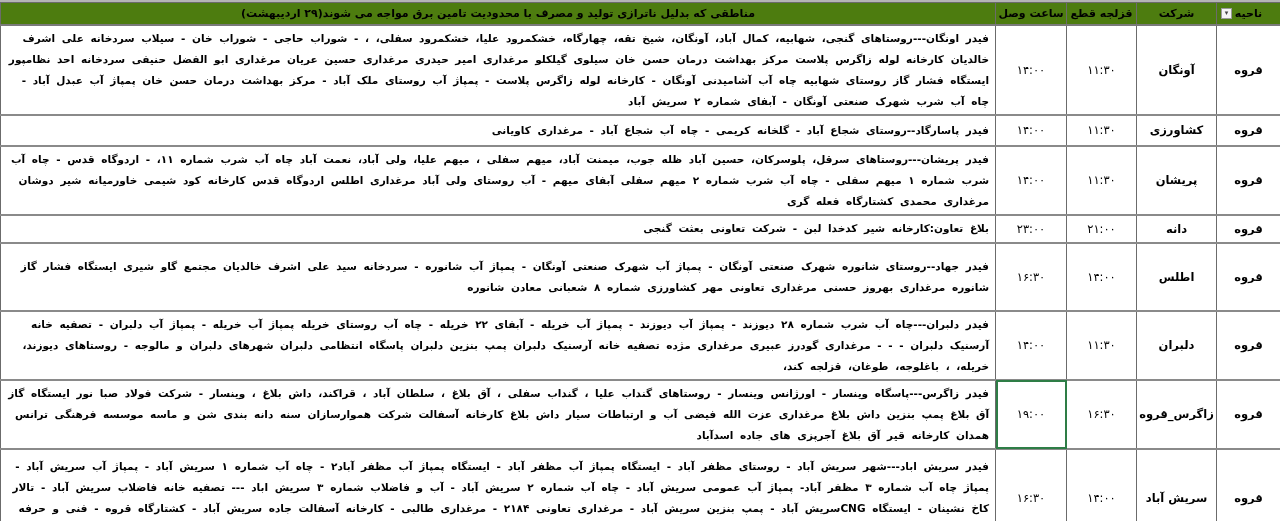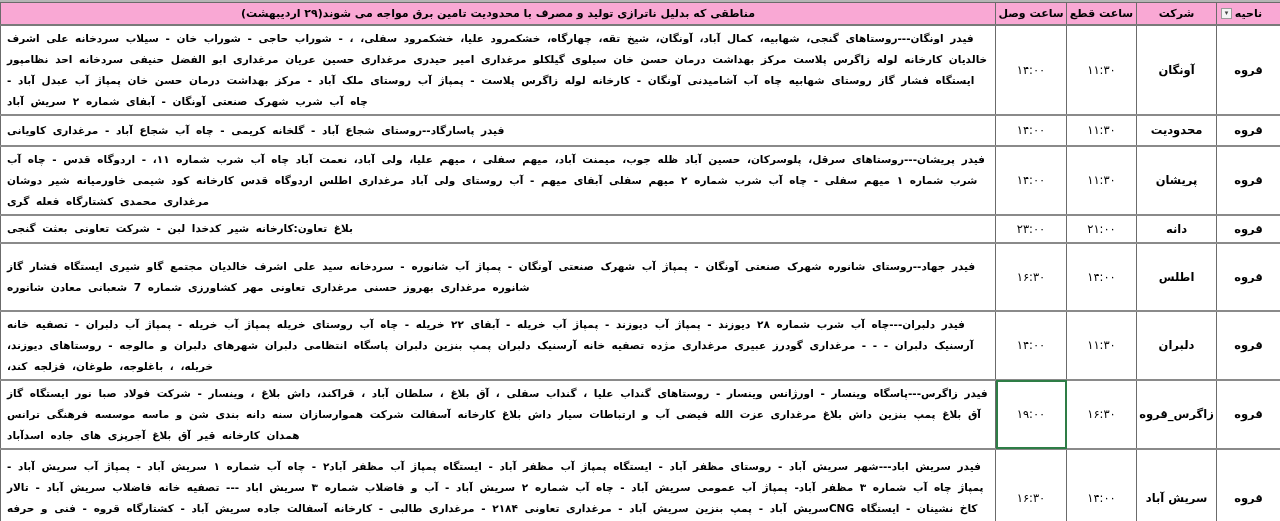--- a/index.html
+++ b/index.html
@@ -8,34 +8,34 @@
   .sheet {
     position: absolute; left: 0; top: 0; width: 1280px; height: 521px;
     border-top: 2px solid #b5b5b5;
   }
   table {
     border-collapse: collapse; table-layout: fixed; width: 1280px;
     direction: rtl;
   }
   th, td { border: 1px solid #6b6b6b; text-align: center; vertical-align: middle; }
   thead th {
-    background: #f9a8d4; height: 22px; font-size: 11px; font-weight: bold;
+    background: #4d7c0f; height: 22px; font-size: 11px; font-weight: bold;
     border-bottom: 2px solid #7a7a7a; position: relative;
   }
   thead th.title-cell { text-align: center; font-size: 11px; }
   .filter-btn {
     position: absolute; left: 4px; top: 5px; width: 11px; height: 11px;
     border: 1px solid #9a9a9a; background: #f4f4f4; font-size: 7px; line-height: 9px;
     color: #444; text-align: center; font-weight: normal;
   }
   td.cell-region, td.cell-feeder { font-size: 11.5px; font-weight: bold; }
   td.cell-time { font-size: 11.5px; font-weight: normal; direction: ltr; }
   td.cell-areas {
     font-size: 10.5px; font-weight: bold; line-height: 21px; padding: 2px 6px;
-    text-align: left; direction: rtl; white-space: normal; word-spacing: 3px;
+    text-align: right; direction: rtl; white-space: normal; word-spacing: 3px;
   }
   td.cell-areas.centered { }
   tr.selected-row td.cell-connect { outline: 2px solid #2e7d46; outline-offset: -2px; margin-top: 8px; }
   tr.sep td { border-bottom: 2px solid #8a8a8a; }
 </style>
 </head>
 <body>
 
 <div class="sheet">
   <table>
@@ -46,36 +46,36 @@
       <col style="width:71px">
       <col style="width:995px">
     </colgroup>
     <thead>
       <tr>
         <th>
           <span class="filter-btn">▾</span>
           <span>ناحیه</span>
         </th>
         <th>شرکت</th>
-        <th>ساعت قطع</th>
+        <th>قزلجه قطع</th>
         <th>ساعت وصل</th>
         <th class="title-cell">مناطقی که بدلیل ناترازی تولید و مصرف با محدودیت تامین برق مواجه می شوند(۲۹ اردیبهشت)</th>
       </tr>
     </thead>
     <tbody id="rows">
       <tr class="sep" style="height:78px">
         <td class="cell-region">قروه</td>
         <td class="cell-feeder">آونگان</td>
         <td class="cell-time">۱۱:۳۰</td>
         <td class="cell-time cell-connect">۱۴:۰۰</td>
         <td class="cell-areas">فیدر اونگان---روستاهای گنجی، شهابیه، کمال آباد، آونگان، شیخ تقه، چهارگاه، خشکمرود علیا، خشکمرود سفلی، ، - شوراب حاجی - شوراب خان - سیلاب  سردخانه علی اشرف خالدیان   کارخانه لوله زاگرس پلاست   مرکز بهداشت درمان حسن خان    سیلوی گیلکلو    مرغداری امیر حیدری    مرغداری حسین عریان مرغداری ابو الفضل حنیفی    سردخانه احد نظامپور   ایستگاه فشار گاز روستای شهابیه  چاه آب آشامیدنی   آونگان  -  کارخانه لوله زاگرس پلاست  - پمپاژ آب روستای ملک آباد  - مرکز بهداشت درمان حسن خان    پمپاژ آب عبدل آباد  -  چاه آب شرب شهرک صنعتی آونگان  -  آبفای شماره ۲ سریش آباد</td>
       </tr>
       <tr class="sep" style="height:31px">
         <td class="cell-region">قروه</td>
-        <td class="cell-feeder">محدودیت</td>
+        <td class="cell-feeder">کشاورزی</td>
         <td class="cell-time">۱۱:۳۰</td>
         <td class="cell-time cell-connect">۱۴:۰۰</td>
         <td class="cell-areas centered">فیدر پاسارگاد--روستای شجاع آباد - گلخانه کریمی - چاه آب شجاع آباد - مرغداری کاویانی</td>
       </tr>
       <tr class="sep" style="height:60px">
         <td class="cell-region">قروه</td>
         <td class="cell-feeder">پریشان</td>
         <td class="cell-time">۱۱:۳۰</td>
         <td class="cell-time cell-connect">۱۴:۰۰</td>
         <td class="cell-areas">فیدر پریشان---روستاهای سرقل، پلوسرکان، حسین آباد ظله جوب، میمنت آباد، میهم سفلی ، میهم علیا، ولی آباد، نعمت آباد چاه آب شرب شماره ۱۱، - اردوگاه قدس  -  چاه آب شرب شماره ۱ میهم سفلی  -  چاه آب شرب شماره ۲ میهم سفلی    آبفای میهم  - آب روستای ولی آباد    مرغداری اطلس   اردوگاه قدس   کارخانه کود شیمی خاورمیانه        شیر دوشان    مرغداری محمدی   کشتارگاه فعله گری</td>
@@ -85,21 +85,21 @@
         <td class="cell-feeder">دانه</td>
         <td class="cell-time">۲۱:۰۰</td>
         <td class="cell-time cell-connect">۲۳:۰۰</td>
         <td class="cell-areas centered">بلاغ تعاون:کارخانه شیر کدخدا لبن  - شرکت تعاونی بعثت گنجی</td>
       </tr>
       <tr class="sep" style="height:68px">
         <td class="cell-region">قروه</td>
         <td class="cell-feeder">اطلس</td>
         <td class="cell-time">۱۴:۰۰</td>
         <td class="cell-time cell-connect">۱۶:۳۰</td>
-        <td class="cell-areas">فیدر جهاد--روستای شانوره شهرک صنعتی آونگان  - پمپاژ آب شهرک صنعتی آونگان   - پمپاژ آب شانوره  - سردخانه سید علی اشرف خالدیان   مجتمع گاو شیری    ایستگاه فشار گاز شانوره    مرغداری بهروز حسنی    مرغداری تعاونی مهر کشاورزی شماره 7 شعبانی    معادن شانوره</td>
+        <td class="cell-areas">فیدر جهاد--روستای شانوره شهرک صنعتی آونگان  - پمپاژ آب شهرک صنعتی آونگان   - پمپاژ آب شانوره  - سردخانه سید علی اشرف خالدیان   مجتمع گاو شیری    ایستگاه فشار گاز شانوره    مرغداری بهروز حسنی    مرغداری تعاونی مهر کشاورزی شماره ۸ شعبانی    معادن شانوره</td>
       </tr>
       <tr class="sep" style="height:65px">
         <td class="cell-region">قروه</td>
         <td class="cell-feeder">دلبران</td>
         <td class="cell-time">۱۱:۳۰</td>
         <td class="cell-time cell-connect">۱۴:۰۰</td>
         <td class="cell-areas">فیدر دلبران---چاه آب شرب شماره ۲۸ دیوزند  - پمپاژ آب دیوزند -  پمپاژ آب خریله   -  آبفای ۲۲ خریله  - چاه آب روستای خریله   پمپاژ آب خریله   -   پمپاژ آب دلبران  -  تصفیه خانه آرسنیک دلبران   -  -   - مرغداری گودرز عبیری   مرغداری مژده   تصفیه خانه آرسنیک دلبران   پمپ بنزین دلبران   پاسگاه انتظامی دلبران  شهرهای دلبران و مالوجه  -  روستاهای دیوزند، خریله، ، باغلوجه، طوغان، قزلجه کند،</td>
       </tr>
       <tr class="sep selected-row" style="height:58px">
         <td class="cell-region">قروه</td>

